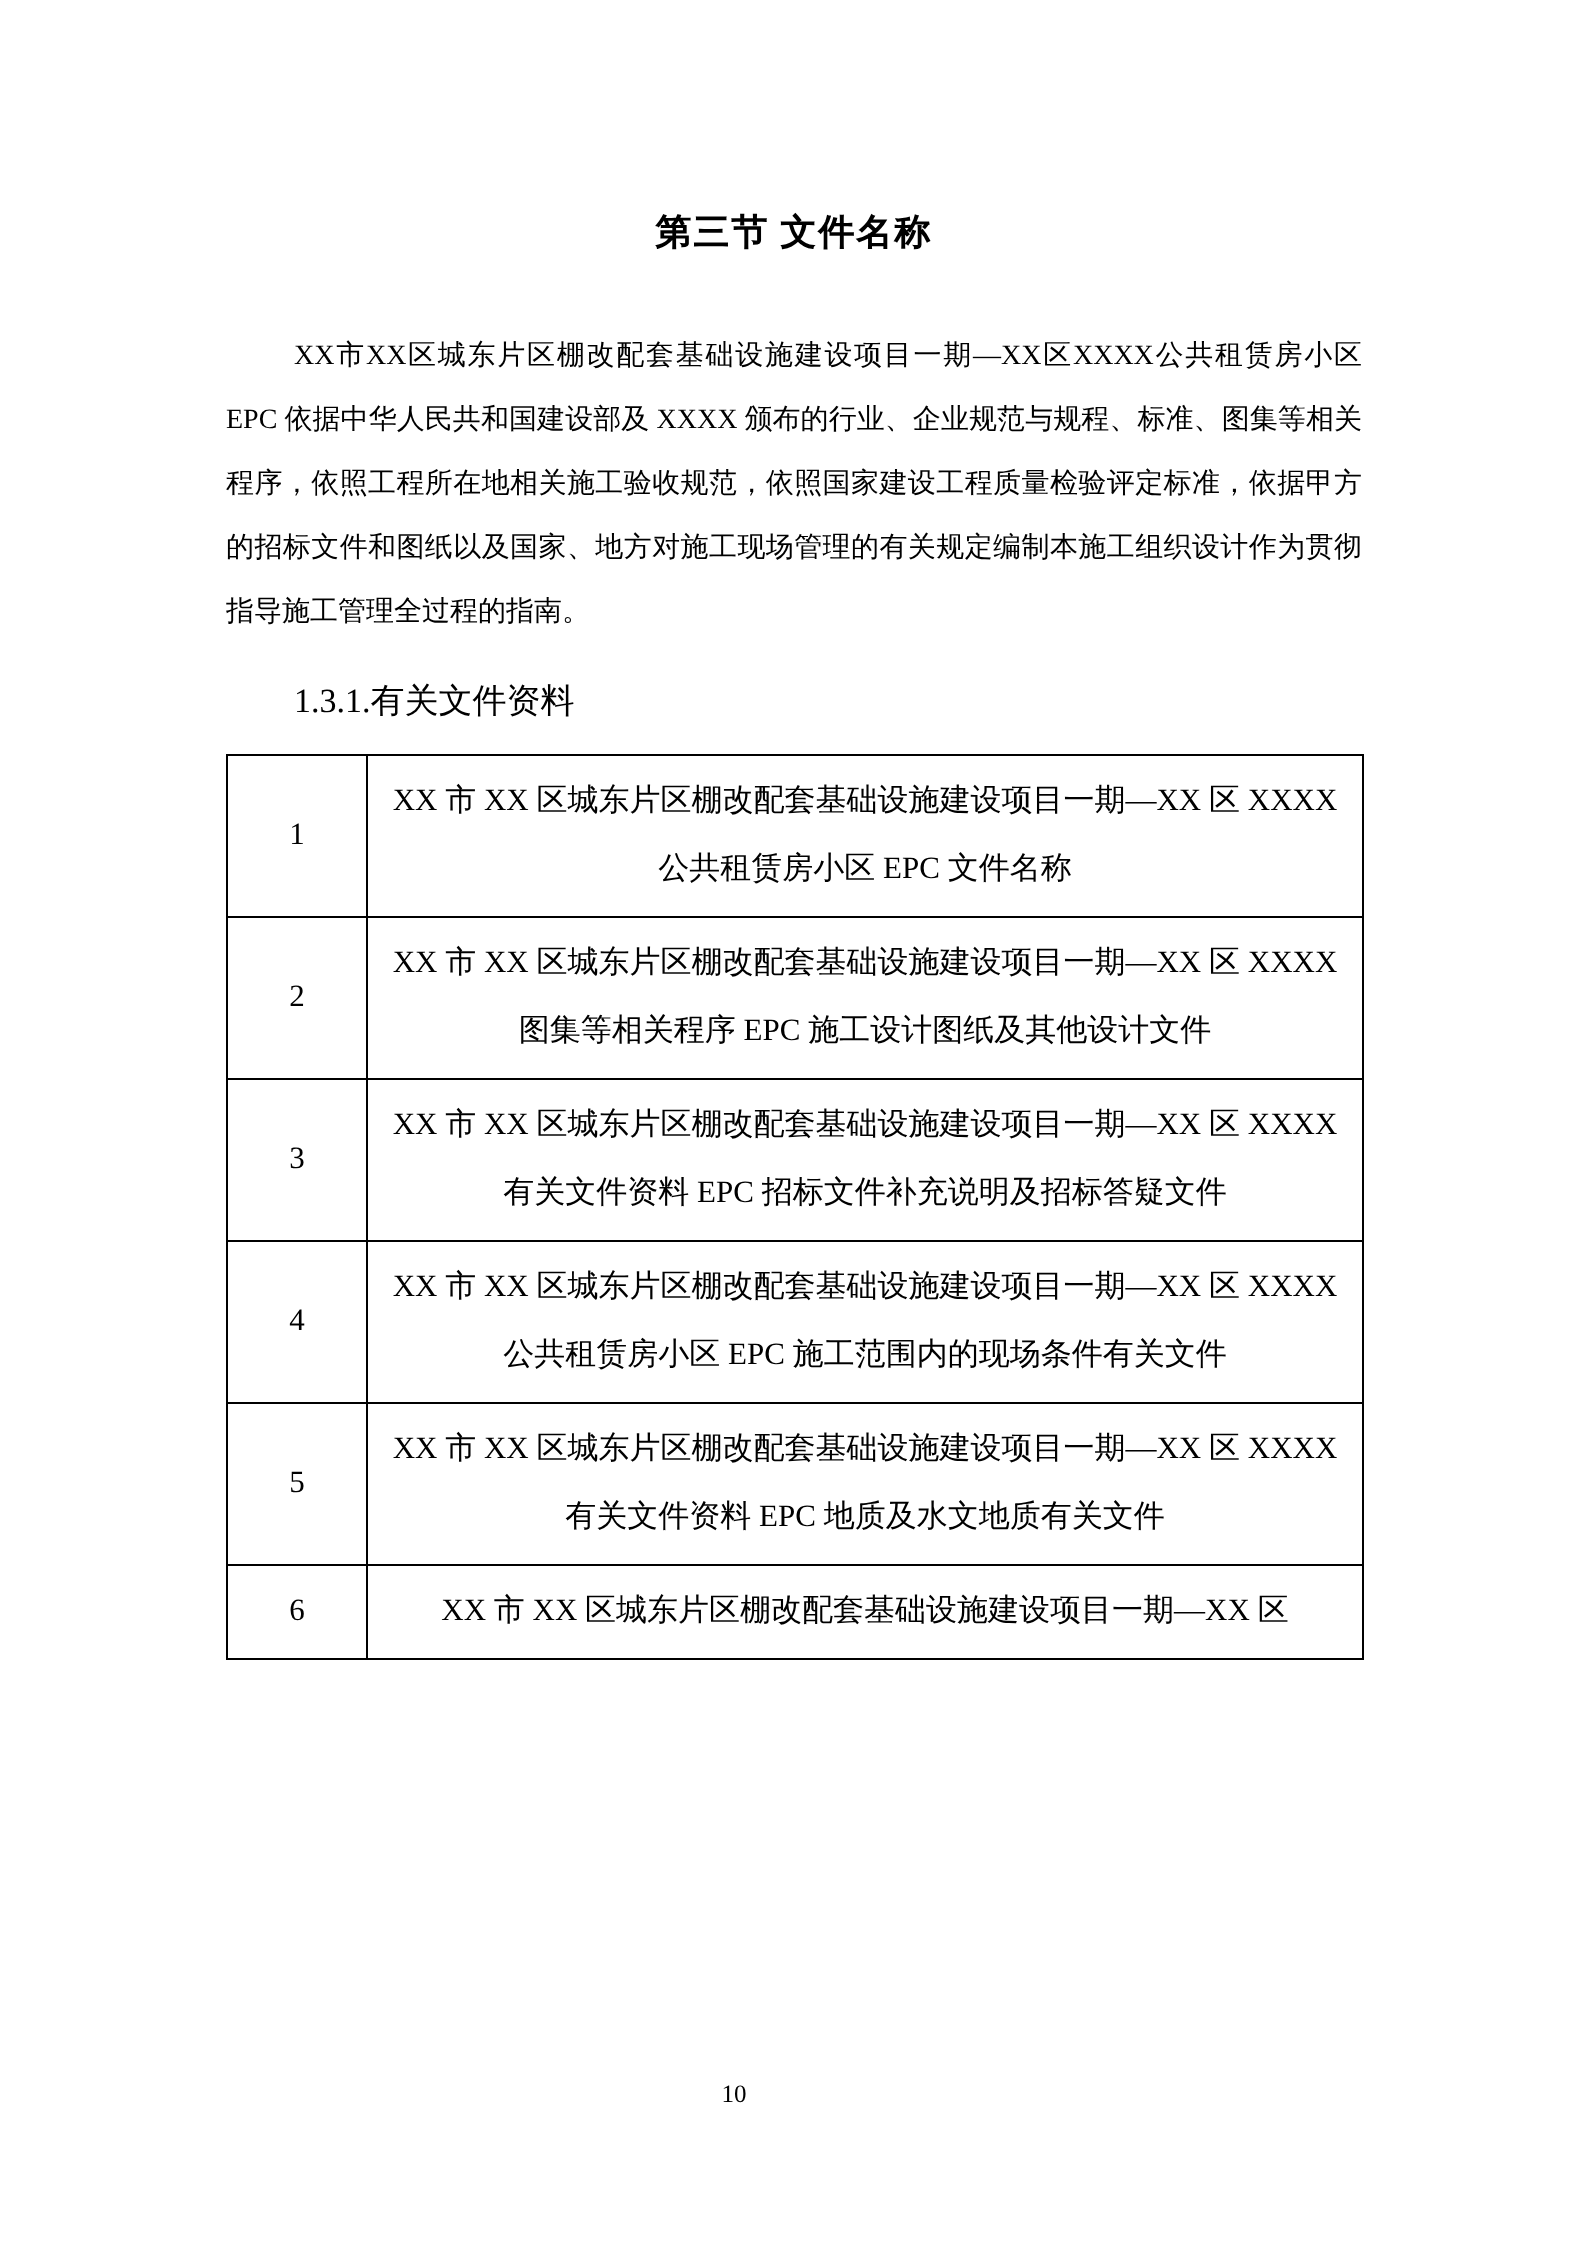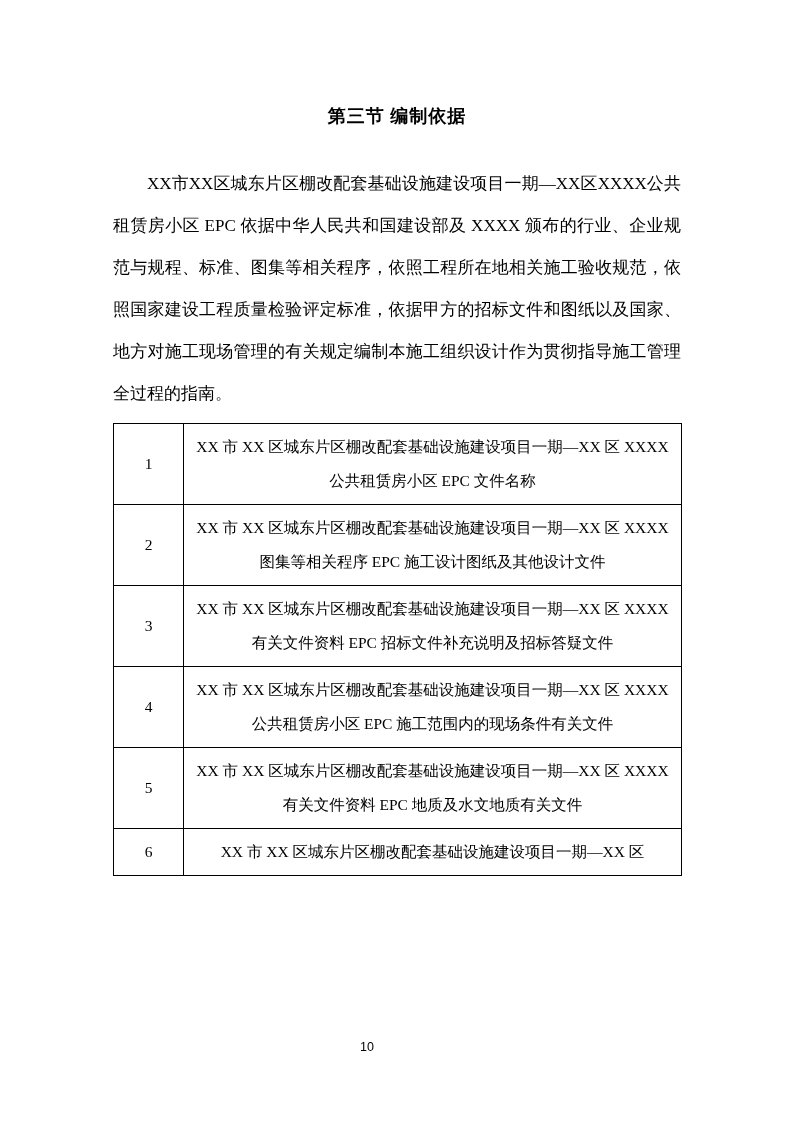--- a/index.html
+++ b/index.html
@@ -32,22 +32,22 @@
   }
   .doc-title {
     text-align: center;
     font-size: 18px;
     font-weight: bold;
     letter-spacing: 1px;
     margin-top: 104px;
     line-height: 1.4;
   }
   .body-para {
-    font-size: 17px;
-    line-height: 42px;
+    font-size: 14px;
+    line-height: 32px;
     text-align: justify;
     text-justify: inter-ideograph;
     margin-top: 34px;
     text-indent: 34px;
   }
   .sub-heading {
     font-size: 17px;
     line-height: 36px;
     margin-top: 10px;
     text-indent: 34px;
@@ -77,33 +77,34 @@
     text-align: center;
     font-size: 16px;
   }
   .page-number {
     position: absolute;
     left: 0;
     top: 1040px;
     width: 734px;
     text-align: center;
     font-size: 12.5px;
-    font-family: Liberation Sans, sans-serif;
+    font-family: Liberation Serif, serif;
   }
 </style>
 </head>
 <body>
 
 <div class="page">
   <div class="content">
 
-    <div class="doc-title">第三节 编制依据</div>
+    <div class="doc-title">第三节 文件名称</div>
 
     <div class="body-para">XX市XX区城东片区棚改配套基础设施建设项目一期—XX区XXXX公共租赁房小区 EPC 依据中华人民共和国建设部及 XXXX 颁布的行业、企业规范与规程、标准、图集等相关程序，依照工程所在地相关施工验收规范，依照国家建设工程质量检验评定标准，依据甲方的招标文件和图纸以及国家、地方对施工现场管理的有关规定编制本施工组织设计作为贯彻指导施工管理全过程的指南。</div>
 
+    <div class="sub-heading">1.3.1.有关文件资料</div>
 
     <table class="docs">
       <colgroup>
         <col style="width:70px">
         <col style="width:498px">
       </colgroup>
       <tbody>
         <tr>
           <td class="idx">1</td>
           <td class="name">XX 市 XX 区城东片区棚改配套基础设施建设项目一期—XX 区 XXXX 公共租赁房小区 EPC 文件名称</td>

